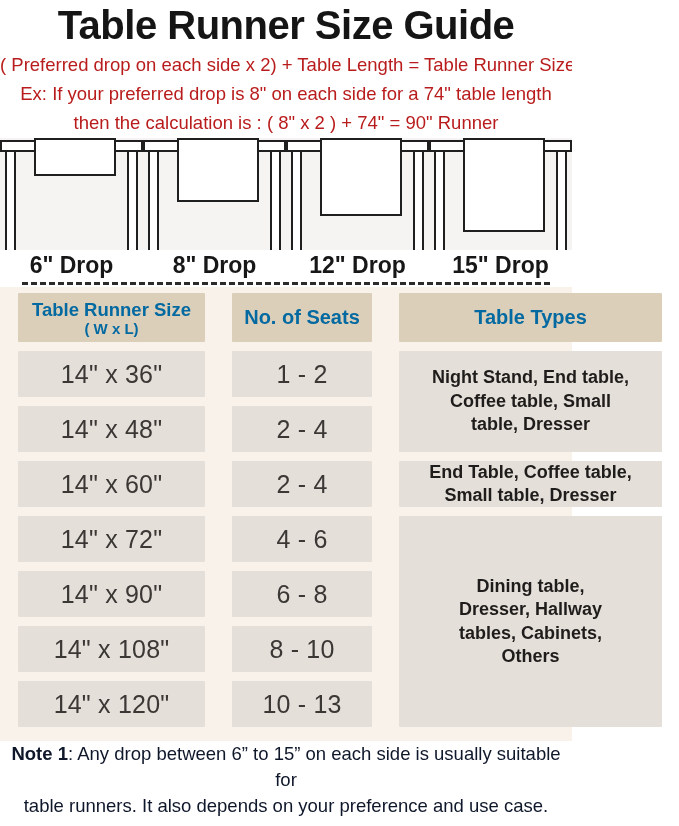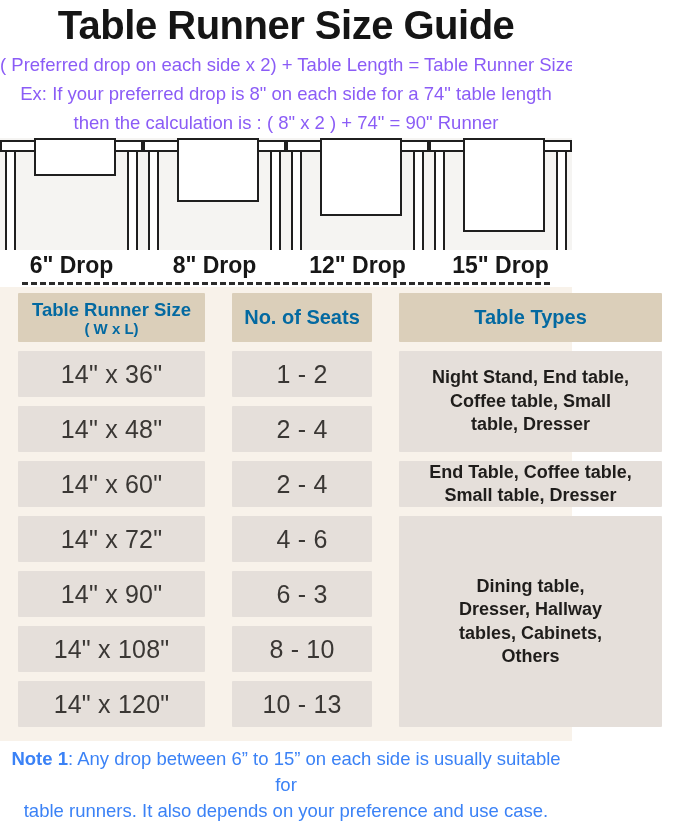--- a/index.html
+++ b/index.html
@@ -7,21 +7,21 @@
   body {
     width:679px; height:826px; overflow:hidden;
     font-family:"Liberation Sans","DejaVu Sans",sans-serif;
     color:#1c1c1c;
   }
   .page { width:572px; height:826px; background:#fff; }
 
   
   .header { height:138px; text-align:center; padding-top:1px; overflow:hidden; }
   .title  { font-size:40px; font-weight:bold; line-height:49px; letter-spacing:-0.5px; color:#151515; }
-  .sub    { font-size:18.5px; line-height:29px; white-space:nowrap; color:#8b5cf6; }
+  .sub    { font-size:18.5px; line-height:29px; white-space:nowrap; color:#b91c1c; }
 
   
   .band { height:112px; background:var(--band-bg,#f5f4f2); display:flex; }
   .fig-cell { width:25%; display:flex; justify-content:center; }
   .figure { position:relative; width:150px; height:112px; }
   .tabletop {
     position:absolute; z-index:2; left:0; right:0; top:2px; height:12px;
     background:#fff; border:2.5px solid var(--line-art,#1f1f1f);
   }
   .leg {
@@ -56,21 +56,21 @@
   .col-sub    { font-size:15px; line-height:17px; font-weight:bold; }
   .head-seats, .head-types { font-size:20px; }
   .data-cell { background:var(--data-cell,#e5dfda); }
   .size-cell, .seats-cell { font-size:25px; color:#3a3734; letter-spacing:0.2px; }
   .type-cell {
     font-size:18px; font-weight:bold; line-height:1.3;
     white-space:pre-line; color:#1f1d1b;
   }
 
   
-  .notes { height:85px; padding-top:5px; text-align:center; font-size:18.5px; line-height:26px; color:#3b82f6; }
+  .notes { height:85px; text-align:center; font-size:18.5px; line-height:26px; color:#0f172a; }
   .notes b { font-weight:bold; }
 </style>
 </head>
 <body>
 
 <div class="page">
 
   <header class="header">
     <h1 class="title">Table Runner Size Guide</h1>
     <div class="sub">( Preferred drop on each side x 2) + Table Length = Table Runner Size</div>
@@ -130,21 +130,21 @@
       <div class="cell head-cell hc3 head-types">Table Types</div>
     <div class="cell data-cell size-cell" style="grid-area: 2 / 1;">14" x 36"</div>
         <div class="cell data-cell seats-cell" style="grid-area: 2 / 2;">1 - 2</div>
         <div class="cell data-cell size-cell" style="grid-area: 3 / 1;">14" x 48"</div>
         <div class="cell data-cell seats-cell" style="grid-area: 3 / 2;">2 - 4</div>
         <div class="cell data-cell size-cell" style="grid-area: 4 / 1;">14" x 60"</div>
         <div class="cell data-cell seats-cell" style="grid-area: 4 / 2;">2 - 4</div>
         <div class="cell data-cell size-cell" style="grid-area: 5 / 1;">14" x 72"</div>
         <div class="cell data-cell seats-cell" style="grid-area: 5 / 2;">4 - 6</div>
         <div class="cell data-cell size-cell" style="grid-area: 6 / 1;">14" x 90"</div>
-        <div class="cell data-cell seats-cell" style="grid-area: 6 / 2;">6 - 3</div>
+        <div class="cell data-cell seats-cell" style="grid-area: 6 / 2;">6 - 8</div>
         <div class="cell data-cell size-cell" style="grid-area: 7 / 1;">14" x 108"</div>
         <div class="cell data-cell seats-cell" style="grid-area: 7 / 2;">8 - 10</div>
         <div class="cell data-cell size-cell" style="grid-area: 8 / 1;">14" x 120"</div>
         <div class="cell data-cell seats-cell" style="grid-area: 8 / 2;">10 - 13</div>
         <div class="cell data-cell type-cell" style="grid-area: 4 / 3 / span 1;">End Table, Coffee table,
 Small table, Dresser</div>
         <div class="cell data-cell type-cell" style="grid-area: 2 / 3 / span 2;">Night Stand, End table,
 Coffee table, Small
 table, Dresser</div>
         <div class="cell data-cell type-cell" style="grid-area: 5 / 3 / span 4;">Dining table,

